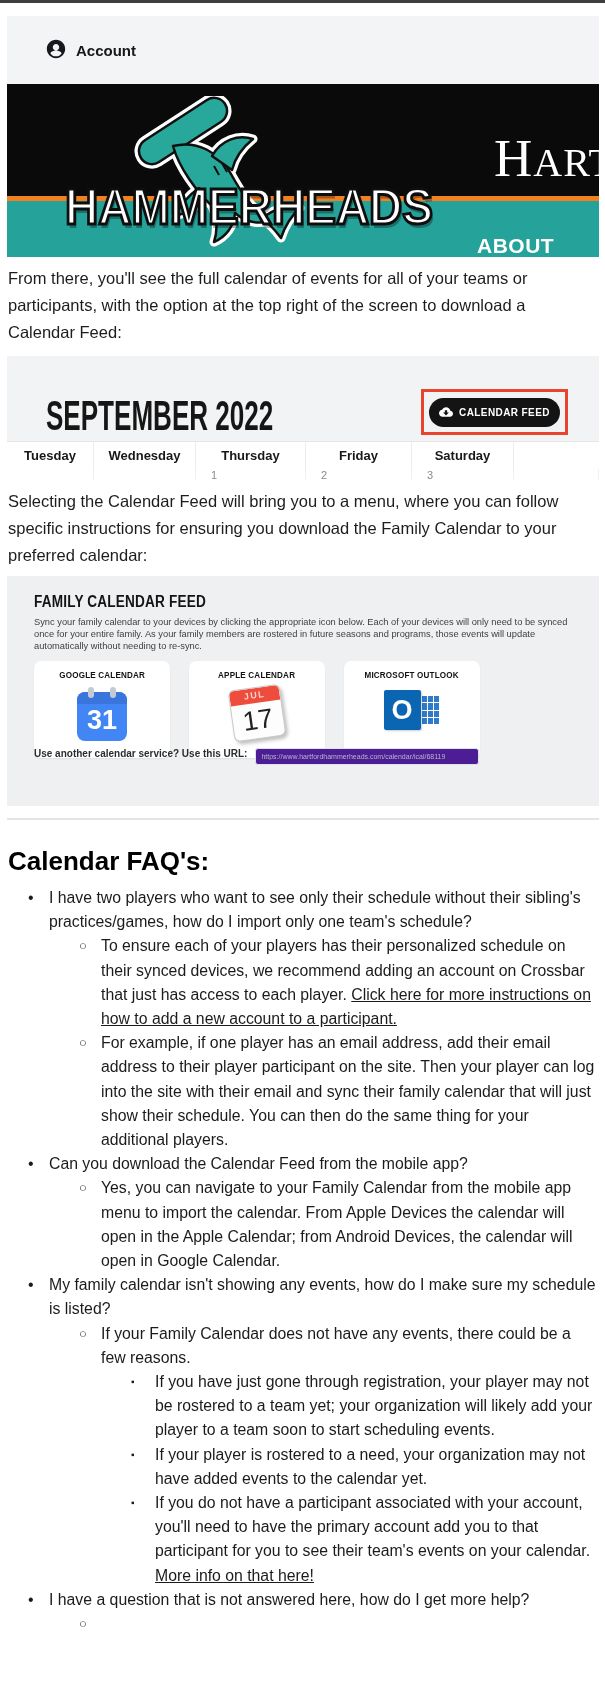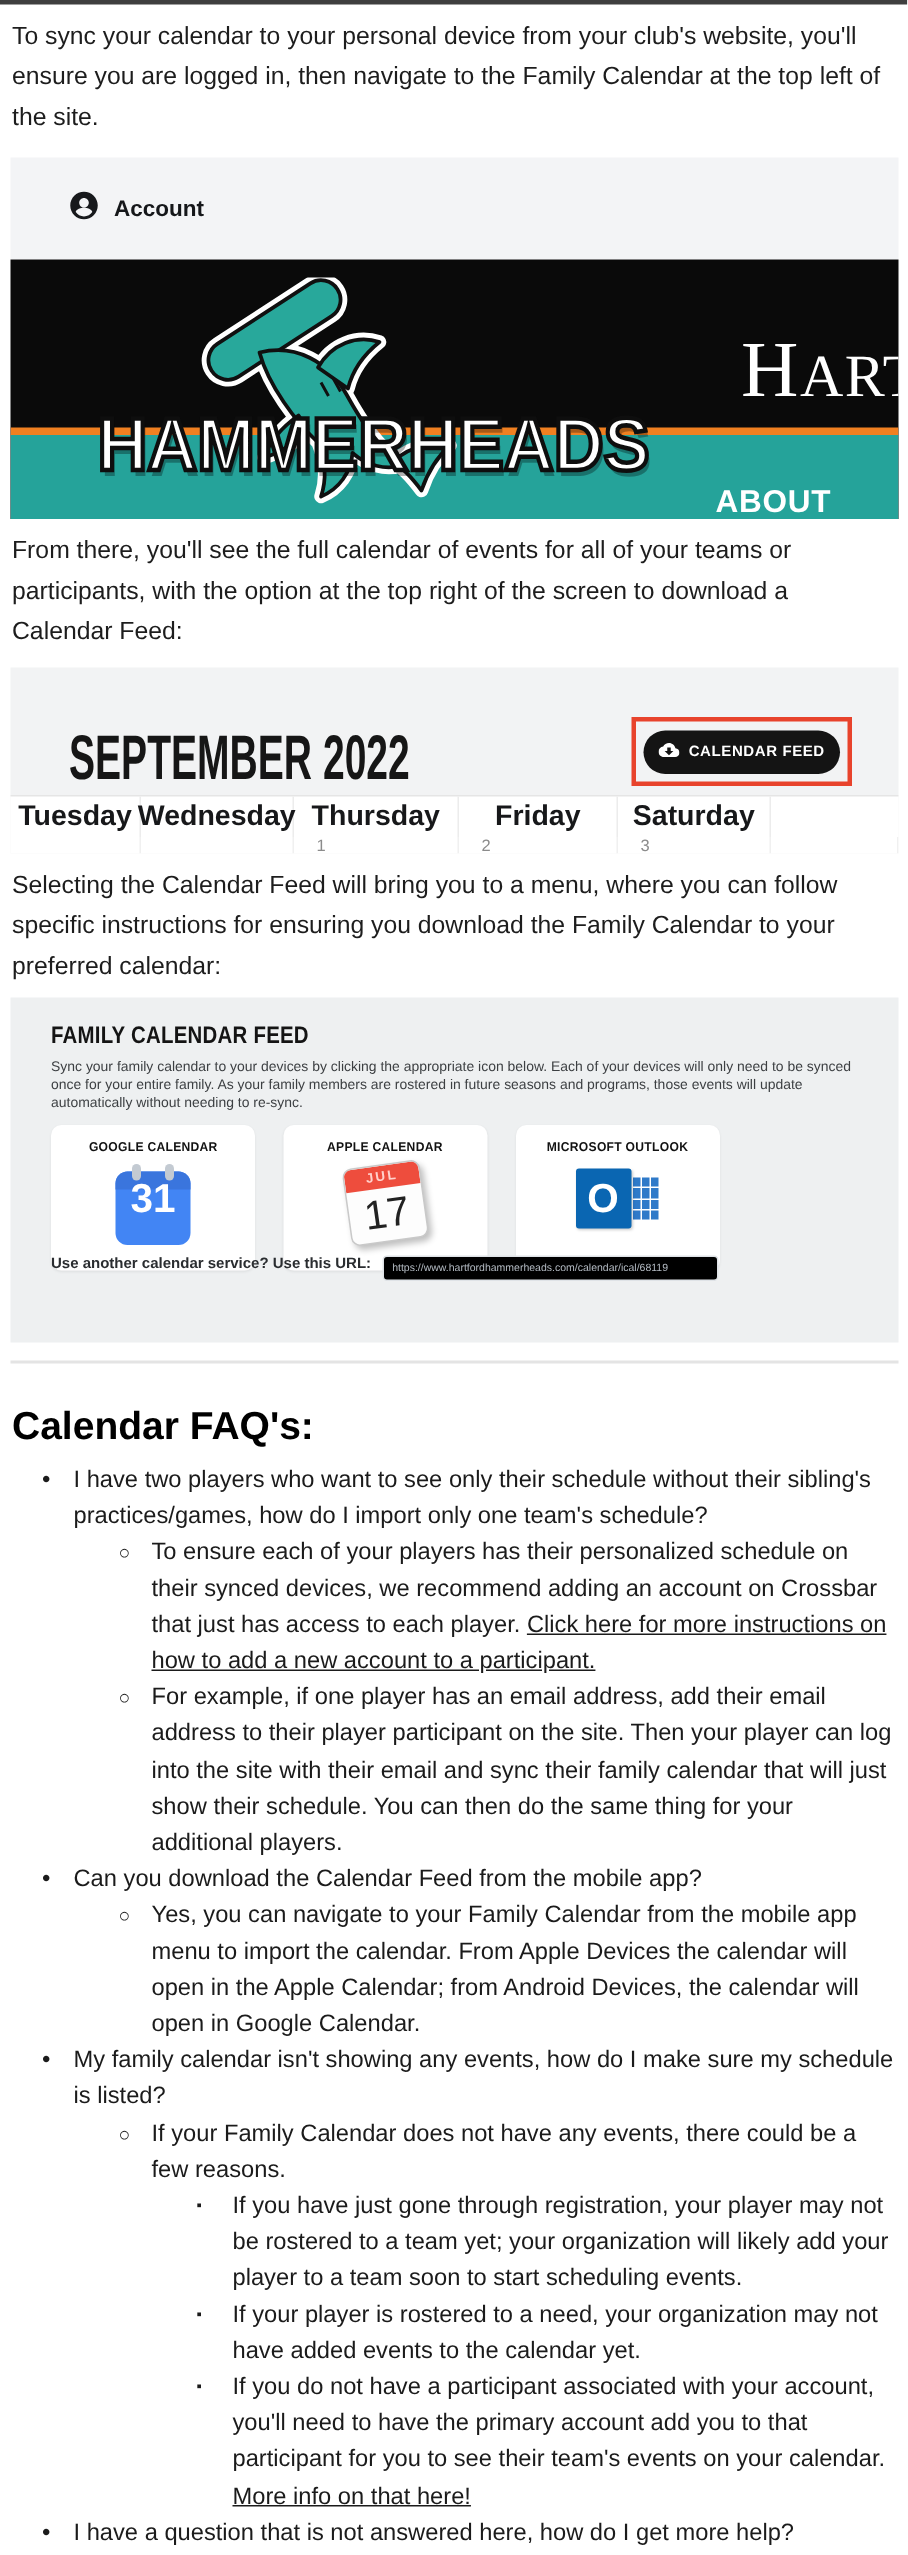--- a/index.html
+++ b/index.html
@@ -52,21 +52,21 @@
   }
   .feed-btn-box { position:absolute; left:414px; top:33px; width:147px; height:46px; border:3px solid #e8432c; }
   .feed-btn {
     position:absolute; left:422px; top:42px; width:131px; height:29px; background:#141414;
     border-radius:15px; color:#fff; display:flex; align-items:center; justify-content:center;
     gap:6px; font-size:10px; font-weight:bold; letter-spacing:.4px;
   }
   .days-row { position:absolute; left:0; top:85px; width:100%; height:28px; background:#fff; border-top:1px solid #e5e5e5; display:flex; }
   .day-cell {
     border-right:1px solid #ececec; display:flex; align-items:center; justify-content:center;
-    font-size:19px; font-weight:bold; color:#17181a;
+    font-size:13px; font-weight:bold; color:#17181a;
   }
   .dc0{width:87px;} .dc1{width:102px;} .dc2{width:110px;} .dc3{width:106px;} .dc4{width:102px;} .dc5{flex:1; border-right:none;}
   .stub-row { position:absolute; left:0; top:113px; width:100%; height:11px; background:#fff; overflow:hidden; display:flex; }
   .stub-cell { border-right:1px solid #f0f0f0; font-size:11px; color:#8b8b8b; padding-left:15px; }
 
   
   .feed-shot { position:relative; margin-top:7px; height:230px; background:#eef0f1; padding:17px 0 0 27px; }
   .feed-title {
     font-size:16px; font-weight:800; color:#141414; letter-spacing:.2px;
     transform:scaleX(.85); transform-origin:left; white-space:nowrap;
@@ -78,21 +78,21 @@
     box-shadow:0 1px 2px rgba(0,0,0,.07);
     display:flex; flex-direction:column; align-items:center; padding-top:9px;
   }
   .card-label { font-size:8.5px; font-weight:800; color:#121212; letter-spacing:.2px; transform:scaleX(.95); white-space:nowrap; }
 
   .gcal { position:relative; width:54px; height:54px; margin-top:7px; }
   .gcal-body { position:absolute; left:2px; right:2px; top:5px; bottom:0; background:#4285f4; border-radius:8px; }
   .gcal-top { position:absolute; left:2px; right:2px; top:5px; height:12px; background:#3a75dd; border-radius:8px 8px 0 0; }
   .gcal-ring { position:absolute; top:0; width:6px; height:11px; background:#c3cad2; border-radius:3px; }
   .gcal-ring.r1 { left:13px; } .gcal-ring.r2 { right:13px; }
-  .gcal-num { position:absolute; left:0; right:0; top:8px; text-align:center; color:#fff; font-size:27px; font-weight:bold; }
+  .gcal-num { position:absolute; left:0; right:0; top:18px; text-align:center; color:#fff; font-size:27px; font-weight:bold; }
 
   .acal {
     width:52px; height:52px; margin-top:7px; background:#fdfdfd; border:1px solid #c9c9c9;
     border-radius:6px; transform:rotate(-8deg); overflow:hidden;
     box-shadow:2px 3px 4px rgba(0,0,0,.25);
   }
   .acal-top { height:15px; background:#ee4d3d; color:#ffd2cc; font-size:9px; font-weight:bold; text-align:center; line-height:15px; letter-spacing:1.5px; }
   .acal-day { text-align:center; font-size:27px; color:#222; line-height:35px; }
 
   .ocal { display:flex; align-items:center; margin-top:10px; }
@@ -104,21 +104,21 @@
   .ocal-grid {
     width:21px; height:32px; margin-left:-1px; background:#fff; padding:2px;
     display:grid; grid-template-columns:repeat(3,1fr); grid-template-rows:repeat(4,1fr); gap:1px;
     border-radius:0 3px 3px 0;
   }
   .ocal-grid span { background:#2f7ac9; }
 
   .url-row { position:absolute; left:27px; top:172px; display:flex; align-items:flex-start; gap:8px; }
   .url-label { font-size:10px; font-weight:bold; color:#2a2d30; }
   .url-input {
-    width:224px; height:17px; background:#000000; border:1px solid #dfe3e7; border-radius:3px;
+    width:224px; height:17px; background:#4c1d95; border:1px solid #dfe3e7; border-radius:3px;
     font-size:7px; color:#b3bac2; padding:0 5px; font-family:"Liberation Sans", sans-serif;
   }
 
   
   .divider { margin:12px 6px 0 7px; border:none; border-top:2px solid #e4e4e4; }
   .faq-heading { margin:26px 0 0 8px; font-size:26px; font-weight:bold; color:#000; }
   .faq-list { margin-top:9px; }
   .faq-item { display:flex; font-size:15.8px; line-height:24.2px; color:#1b1b1b; }
   .faq-item.lvl1 { margin-left:28px; }
   .faq-item.lvl2 { margin-left:79px; }
@@ -129,21 +129,20 @@
   .lvl3 .bullet { font-size:10px; width:24px; }
   .faq-text { flex:1; padding-right:6px; }
   .faq-link { color:inherit; text-decoration:underline; }
 </style>
 </head>
 <body>
 
 <div class="page">
   <div class="top-strip"></div>
 
-  <p class="body-text intro">To sync your calendar to your personal device from your club's website, you'll ensure you are logged in, then navigate to the Family Calendar at the top left of the site.</p>
 
   <div class="shot nav-shot">
     <div class="nav-item">
       <span>
         <svg viewBox="0 0 24 24" width="22" height="22">
             <path fill="#17191c" d="M12 2C6.48 2 2 6.48 2 12s4.48 10 10 10 10-4.48 10-10S17.52 2 12 2zm0 4.5c1.93 0 3.5 1.57 3.5 3.5s-1.57 3.5-3.5 3.5S8.5 11.93 8.5 10 10.07 6.5 12 6.5zm0 13.5c-2.5 0-4.71-1.28-6-3.22.03-1.99 4-3.08 6-3.08s5.97 1.09 6 3.08C16.71 18.72 14.5 20 12 20z"></path>
           </svg>
       </span>
       <span>Account</span>
     </div>

